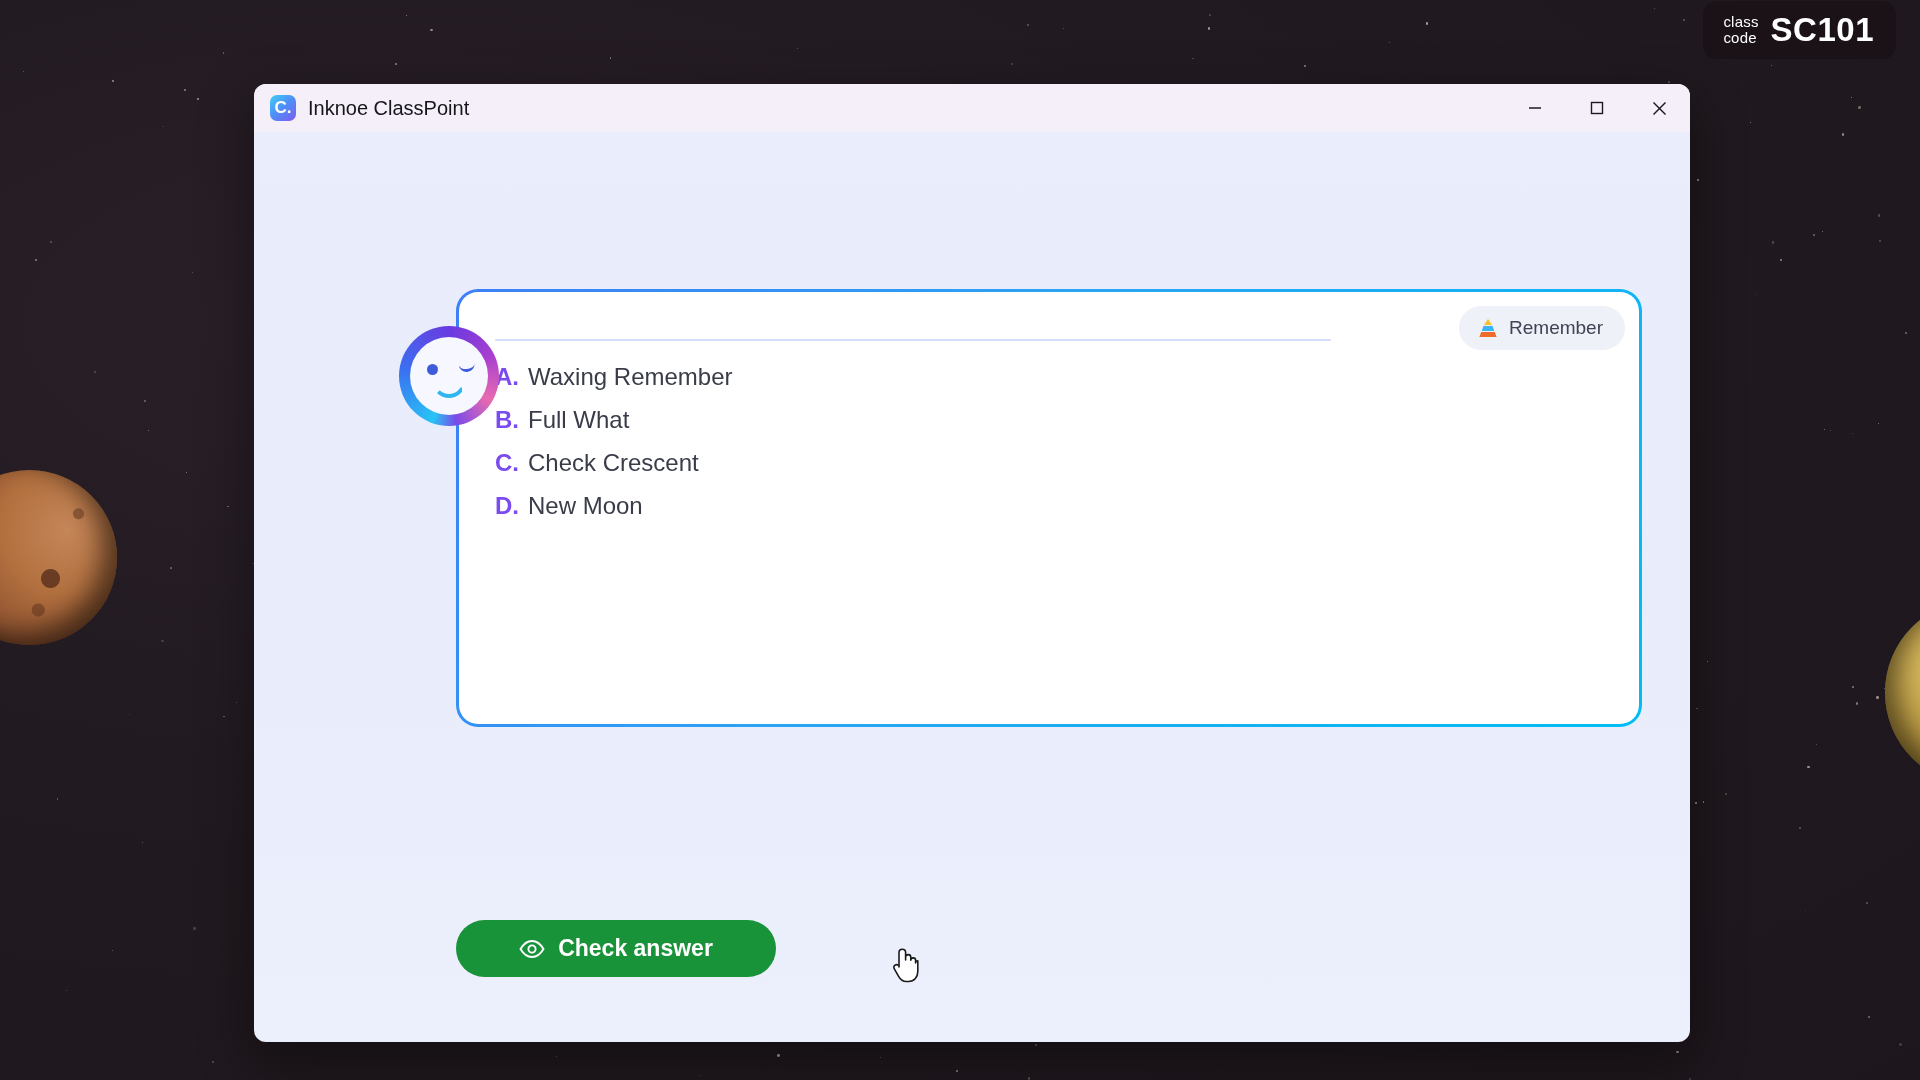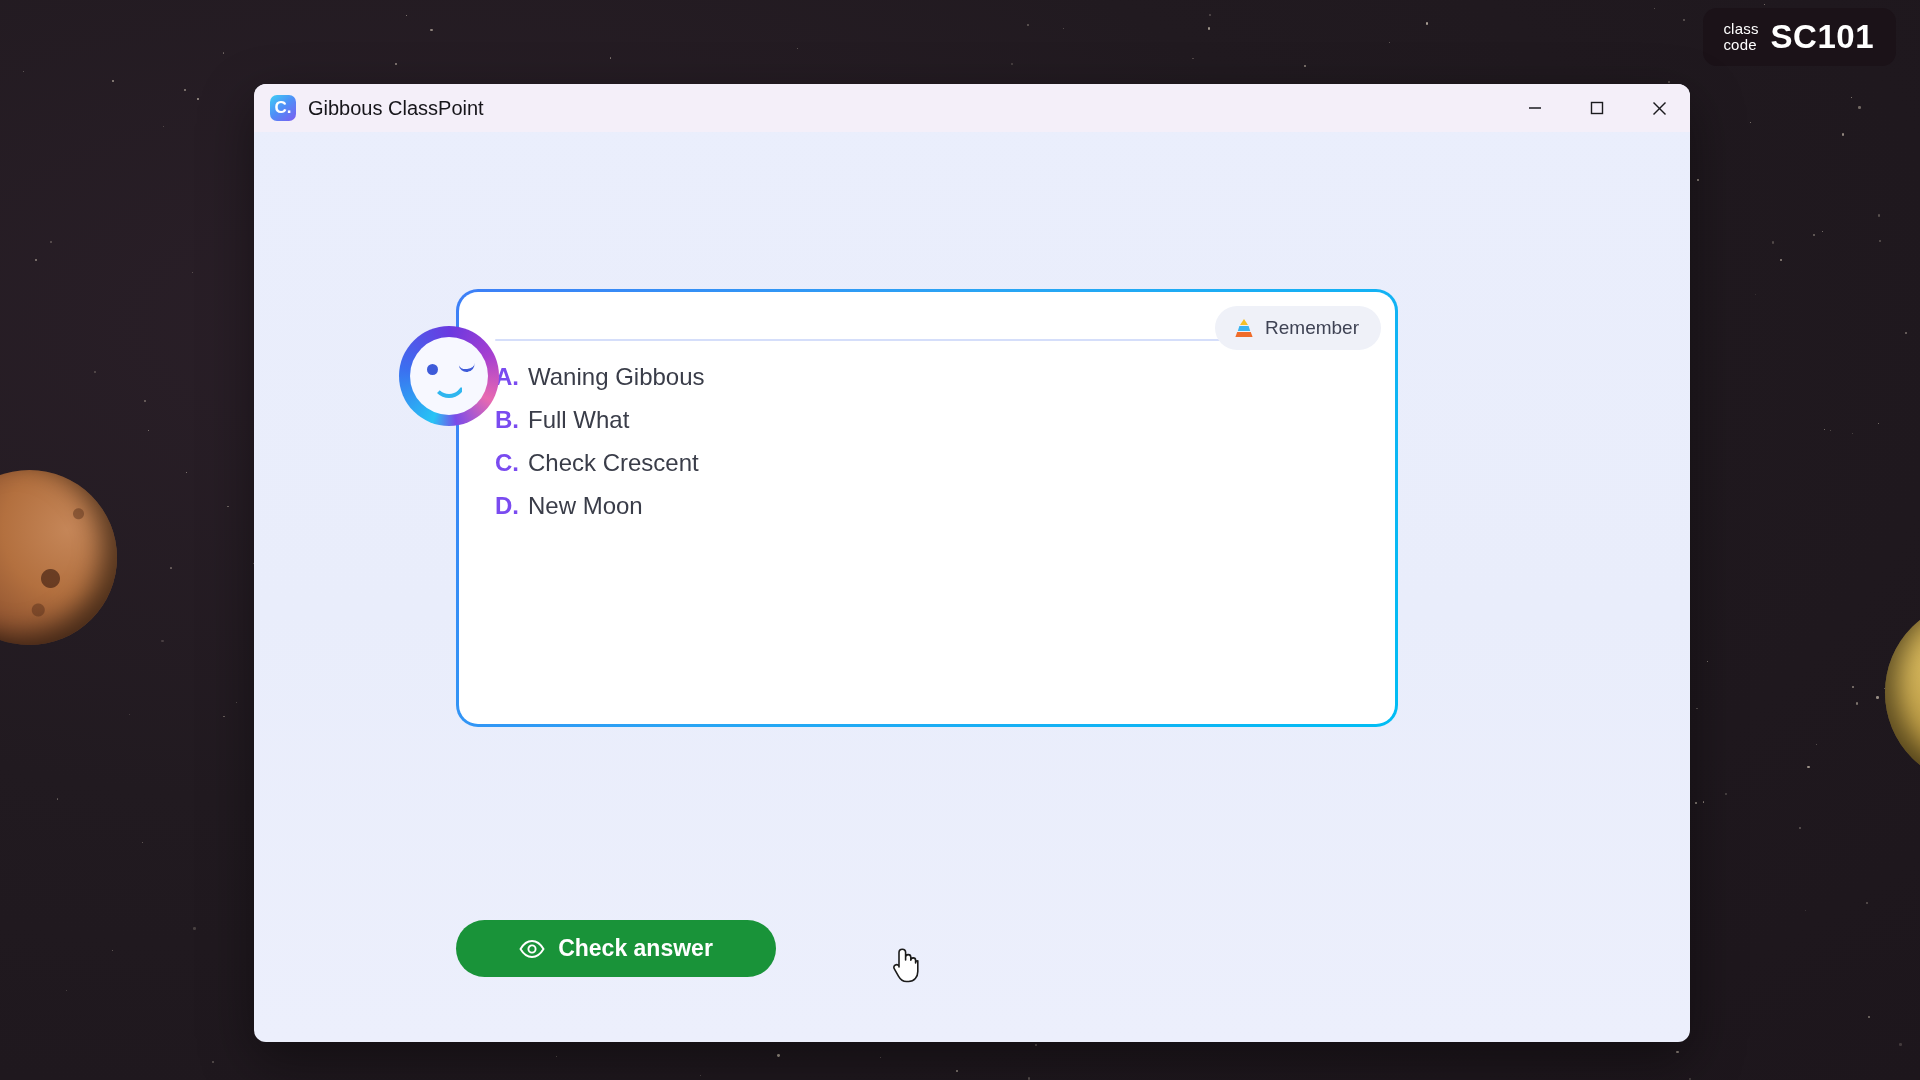--- a/index.html
+++ b/index.html
@@ -54,21 +54,21 @@
     right: -150px; top: 600px;
     width: 185px; height: 185px;
     background:
       radial-gradient(circle at 28% 36%, #d8ba5f 0%, #b9973f 45%, #8a6f28 80%, #564616 100%);
     box-shadow: inset 12px -8px 24px rgba(0,0,0,.5);
   }
 
   
   #class-code-badge {
     position: absolute;
-    right: 24px; top: 8px;
+    right: 24px; top: 1px;
     height: 58px;
     display: flex; align-items: center; gap: 12px;
     padding: 0 22px 0 20px;
     background: #1b1218;
     border-radius: 14px;
     color: #fff;
   }
   #class-code-label {
     font-size: 15px; line-height: 16px;
     font-weight: 400; letter-spacing: .2px;
@@ -124,21 +124,21 @@
 
   #window-body {
     flex: 1 1 auto;
     position: relative;
   }
 
   
   #question-card {
     position: absolute;
     left: 202px; top: 157px;
-    width: 942px; height: 438px;
+    width: 1186px; height: 438px;
     border-radius: 22px;
     padding: 3px;
     background: linear-gradient(125deg, #3d7ff7 0%, #2aa4f4 42%, #00bdf4 100%);
   }
   #question-card-inner {
     width: 100%; height: 100%;
     background: #fff;
     border-radius: 19px;
     position: relative;
     padding: 24px 36px 0 36px;
@@ -565,21 +565,21 @@
   <div id="class-code-badge">
     <div id="class-code-label">class
 code</div>
     <div id="class-code-value">SC101</div>
   </div>
 
   <div id="app-window">
 
     <div id="titlebar">
       <div id="app-icon">C.</div>
-      <div id="app-title">Gibbous ClassPoint</div>
+      <div id="app-title">Inknoe ClassPoint</div>
 
       <div id="window-controls">
         <div class="win-btn" id="win-min">
           <svg width="14" height="14" viewBox="0 0 14 14">
               <line x1="1" y1="7" x2="13" y2="7" stroke="#1b1b1f" stroke-width="1.4"></line>
             </svg>
         </div>
         <div class="win-btn" id="win-max">
           <svg width="14" height="14" viewBox="0 0 14 14">
               <rect x="1.5" y="1.5" width="11" height="11" fill="none" stroke="#1b1b1f" stroke-width="1.4"></rect>
@@ -614,21 +614,21 @@
               <polygon points="4.2,14 17.8,14 19.6,19 2.4,19" fill="#ef6c2a"></polygon>
             </svg>
             <span>Remember</span>
           </div>
 
           <div id="question-divider"></div>
 
           <ul id="options-list">
             <li class="option-row">
               <span class="option-letter">A.</span>
-              <span class="option-text">Waning Gibbous</span>
+              <span class="option-text">Waxing Remember</span>
             </li>
             <li class="option-row">
               <span class="option-letter">B.</span>
               <span class="option-text">Full What</span>
             </li>
             <li class="option-row">
               <span class="option-letter">C.</span>
               <span class="option-text">Check Crescent</span>
             </li>
             <li class="option-row">

